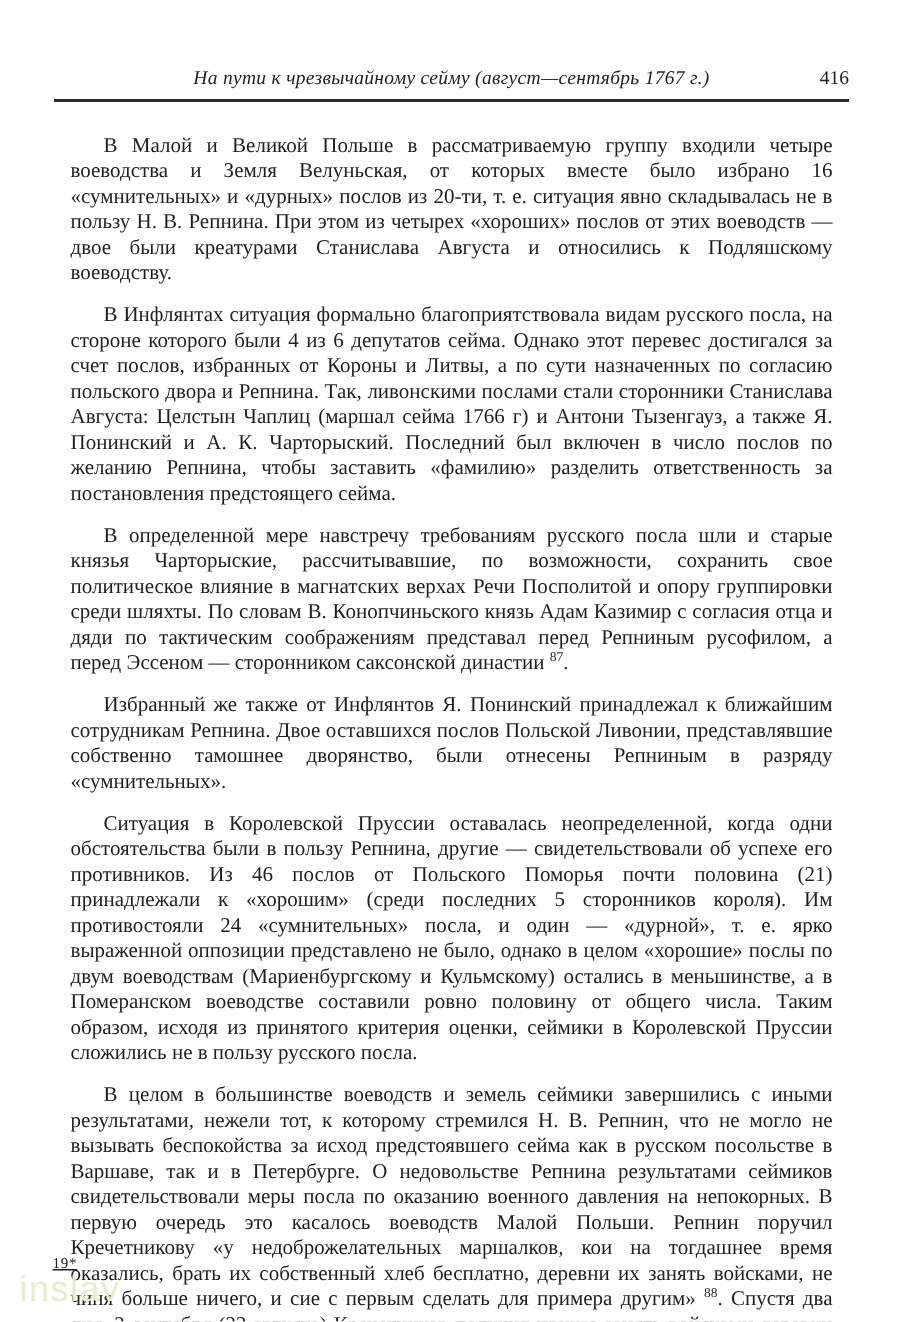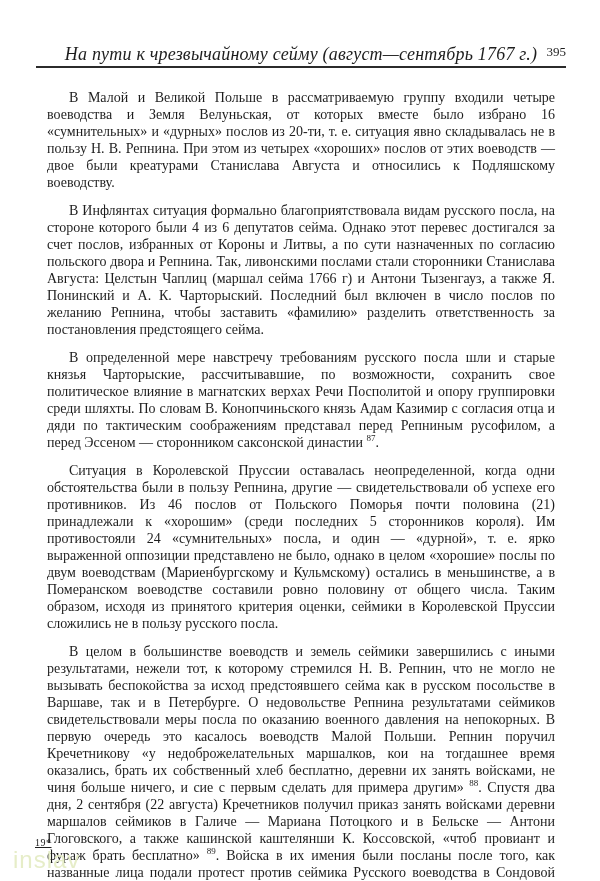--- a/index.html
+++ b/index.html
@@ -19,21 +19,21 @@
   .header {
     position: absolute;
     left: 36px;
     right: 34px;
     top: 44px;
     height: 20px;
   }
   .running-title {
     text-align: center;
     font-style: italic;
-    font-size: 18px;
+    font-size: 13px;
     letter-spacing: 0.2px;
     white-space: nowrap;
   }
   .page-number {
     position: absolute;
     right: 0;
     top: 0;
     font-size: 13px;
     font-style: normal;
   }
@@ -83,29 +83,30 @@
     text-align: center;
   }
 </style>
 </head>
 <body>
 
 <div class="page">
 
   <div class="header">
     <div class="running-title">На пути к чрезвычайному сейму (август—сентябрь 1767 г.)</div>
-    <div class="page-number">395</div>
+    <div class="page-number">416</div>
   </div>
 
   <div class="header-rule"></div>
 
   <div class="text-block">
       <p>В Малой и Великой Польше в рассматриваемую группу входили четыре воеводства и Земля Велуньская, от которых вместе было избрано 16 «сумнительных» и «дурных» послов из 20-ти, т. е. ситуация явно складывалась не в пользу Н. В. Репнина. При этом из четырех «хороших» послов от этих воеводств — двое были креатурами Станислава Августа и относились к Подляшскому воеводству.</p>
       <p>В Инфлянтах ситуация формально благоприятствовала видам русского посла, на стороне которого были 4 из 6 депутатов сейма. Однако этот перевес достигался за счет послов, избранных от Короны и Литвы, а по сути назначенных по согласию польского двора и Репнина. Так, ливонскими послами стали сторонники Станислава Августа: Целстын Чаплиц (маршал сейма 1766 г) и Антони Тызенгауз, а также Я. Понинский и А. К. Чарторыский. Последний был включен в число послов по желанию Репнина, чтобы заставить «фамилию» разделить ответственность за постановления предстоящего сейма.</p>
       <p>В определенной мере навстречу требованиям русского посла шли и старые князья Чарторыские, рассчитывавшие, по возможности, сохранить свое политическое влияние в магнатских верхах Речи Посполитой и опору группировки среди шляхты. По словам В. Конопчиньского князь Адам Казимир с согласия отца и дяди по тактическим соображениям представал перед Репниным русофилом, а перед Эссеном — сторонником саксонской династии&nbsp;<sup>87</sup>.</p>
+      <p>Избранный же также от Инфлянтов Я. Понинский принадлежал к ближайшим сотрудникам Репнина. Двое оставшихся послов Польской Ливонии, представлявшие собственно тамошнее дворянство, были отнесены Репниным в разряду «сумнительных».</p>
       <p>Ситуация в Королевской Пруссии оставалась неопределенной, когда одни обстоятельства были в пользу Репнина, другие — свидетельствовали об успехе его противников. Из 46 послов от Польского Поморья почти половина (21) принадлежали к «хорошим» (среди последних 5 сторонников короля). Им противостояли 24 «сумнительных» посла, и один — «дурной», т. е. ярко выраженной оппозиции представлено не было, однако в целом «хорошие» послы по двум воеводствам (Мариенбургскому и Кульмскому) остались в меньшинстве, а в Померанском воеводстве составили ровно половину от общего числа. Таким образом, исходя из принятого критерия оценки, сеймики в Королевской Пруссии сложились не в пользу русского посла.</p>
       <p>В целом в большинстве воеводств и земель сеймики завершились с иными результатами, нежели тот, к которому стремился Н. В. Репнин, что не могло не вызывать беспокойства за исход предстоявшего сейма как в русском посольстве в Варшаве, так и в Петербурге. О недовольстве Репнина результатами сеймиков свидетельствовали меры посла по оказанию военного давления на непокорных. В первую очередь это касалось воеводств Малой Польши. Репнин поручил Кречетникову «у недоброжелательных маршалков, кои на тогдашнее время оказались, брать их собственный хлеб бесплатно, деревни их занять войсками, не чиня больше ничего, и сие с первым сделать для примера другим»&nbsp;<sup>88</sup>. Спустя два дня, 2 сентября (22 августа) Кречетников получил приказ занять войсками деревни маршалов сеймиков в Галиче — Мариана Потоцкого и в Бельске — Антони Глоговского, а также кашинской каштелянши К. Коссовской, «чтоб провиант и фураж брать бесплатно»&nbsp;<sup>89</sup>. Войска в их имения были посланы после того, как названные лица подали протест против сеймика Русского воеводства в Сондовой Вишне и отправили депутацию к королю, чтобы он разрешил провести новый сеймик. Посылая копию манифеста шляхты Бельского воеводства</p>
     </div>
 
   <div class="signature-mark">19*</div>
 
   <div class="watermark">inslav</div>
 
 </div>
 

